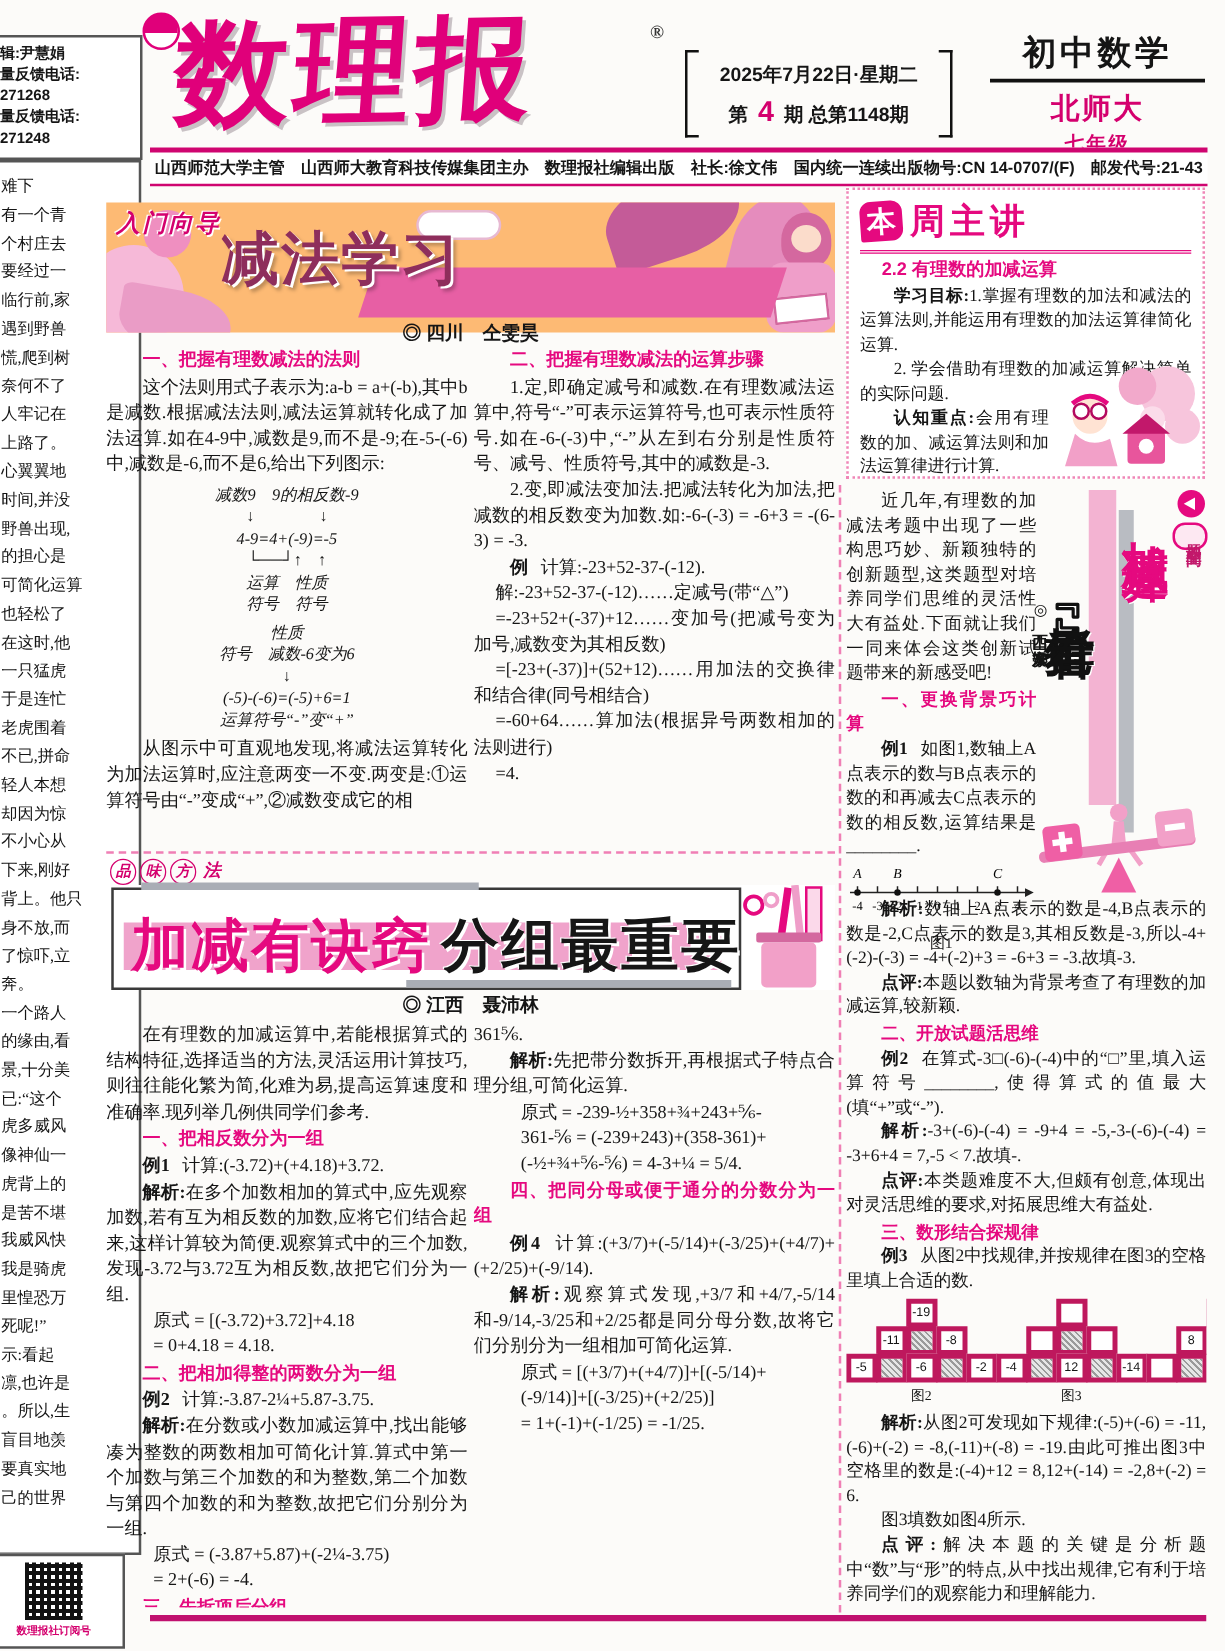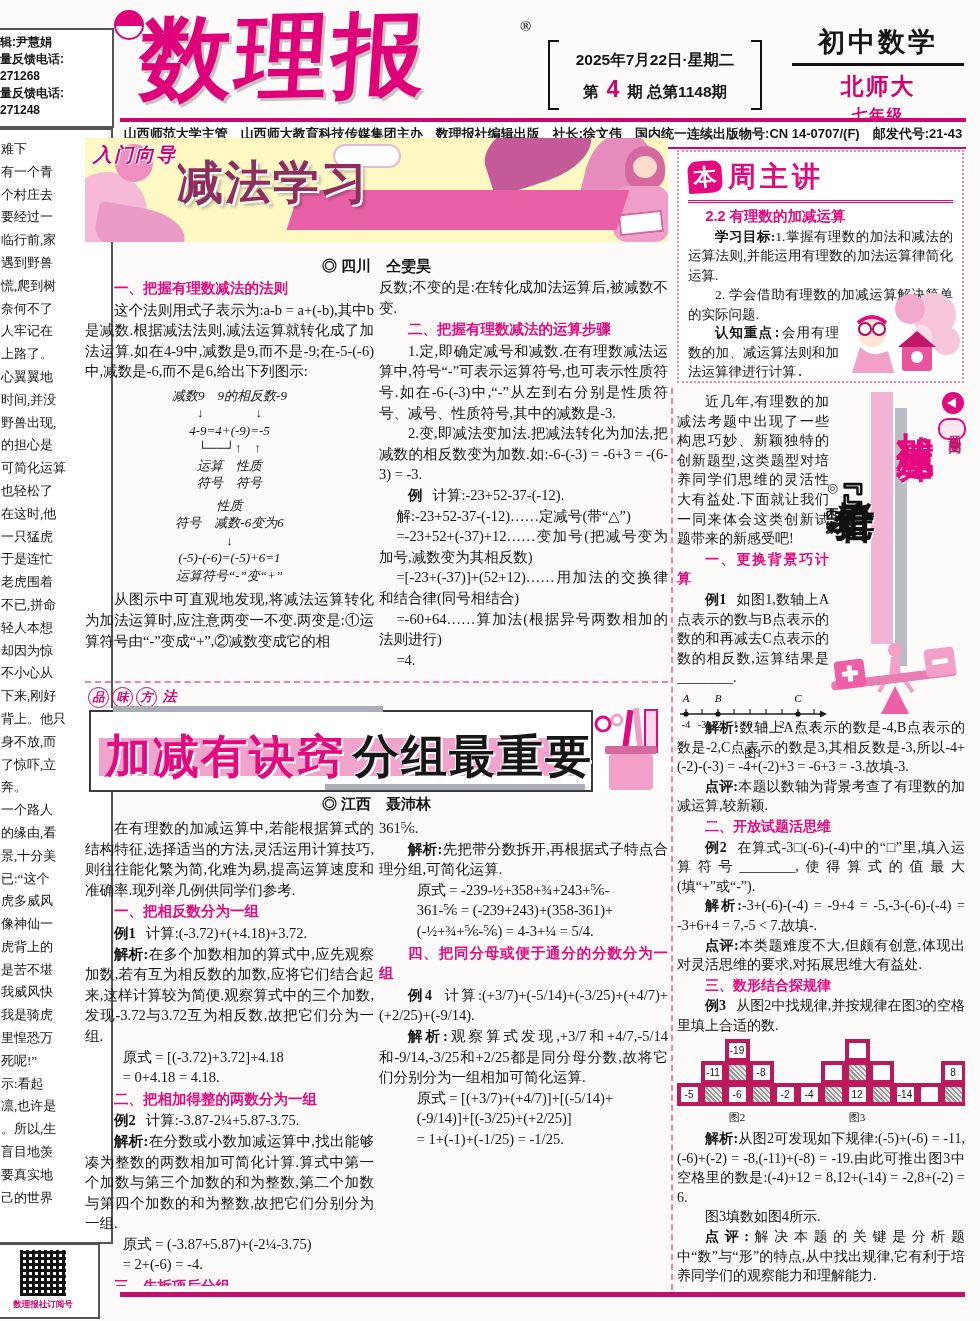--- a/index.html
+++ b/index.html
@@ -41,21 +41,21 @@
   .issue-no{color:#d4006e;font-size:23px;padding:0 8px;}
   .edition{left:792px;top:24px;width:172px;text-align:center;}
   .ed-title{font-size:27px;font-weight:bold;letter-spacing:3px;border-bottom:3.5px solid #111;padding-bottom:3px;}
   .ed-pub{font-size:23px;font-weight:bold;color:#d4006e;margin-top:5px;letter-spacing:2px;}
   .ed-grade{font-size:15.5px;font-weight:bold;color:#d4006e;margin-top:3px;letter-spacing:2px;}
   .mastbar{left:120px;top:118px;width:846px;border-top:4px solid #cf0570;border-bottom:2px solid #cf0570;
            padding:3px 0 4px;text-align:center;font-weight:bold;font-size:13px;
            font-family:"Liberation Sans",sans-serif;background:#fff;}
 
   
-  .banner1{left:85px;top:138px;width:583px;height:104px;background:#fef9c3;overflow:hidden;}
+  .banner1{left:85px;top:162px;width:583px;height:104px;background:#fdba74;overflow:hidden;}
   .b1-blob1{position:absolute;left:-18px;top:34px;width:80px;height:80px;border-radius:50%;background:#f6b9d8;}
   .b1-blob2{position:absolute;left:30px;top:6px;width:38px;height:38px;border-radius:50%;background:#ef8fc0;}
   .b1-leafA{position:absolute;left:398px;top:-20px;width:110px;height:64px;border-radius:50% 10% 50% 10%;
             background:#c45b98;transform:rotate(-18deg);}
   .b1-leafB{position:absolute;left:500px;top:-6px;width:70px;height:90px;border-radius:50% 50% 50% 10%;
             background:#e58cbd;transform:rotate(14deg);}
   .b1-leafC{position:absolute;left:10px;top:70px;width:90px;height:50px;border-radius:10% 50% 10% 50%;
             background:#ea9cc6;transform:rotate(10deg);}
   .b1-cloud{position:absolute;left:248px;top:6px;width:64px;height:20px;border-radius:12px;
             background:#fff;border:2px solid #e7b9d2;}
@@ -118,21 +118,21 @@
   .weekly{left:677px;top:150px;width:287px;height:233px;border:2px dotted #ef86b7;background:#fff;
           padding:6px 9px;box-sizing:border-box;overflow:hidden;}
   .wk-row{display:flex;align-items:center;gap:6px;border-bottom:3px double #e5097f;padding-bottom:4px;}
   .wk-badge{width:34px;height:32px;background:#e5097f;color:#fff;font-size:23px;font-weight:bold;
             border-radius:9px 9px 9px 2px;display:flex;align-items:center;justify-content:center;
             font-family:"Liberation Sans",sans-serif;transform:rotate(-4deg);}
   .wk-title{font-size:28px;font-weight:bold;color:#e5097f;letter-spacing:4px;
             font-family:"Liberation Sans",sans-serif;}
   .wk-body{font-size:13.5px;line-height:19.5px;text-align:justify;margin-top:4px;}
   .wk-h{color:#e5097f;font-weight:bold;font-family:"Liberation Sans",sans-serif;font-size:14.5px;text-indent:1.2em;}
-  .wk-p3{width:57%;font-family:Liberation Mono, monospace;}
+  .wk-p3{width:57%;}
   .wk-cartoon{position:absolute;right:2px;bottom:2px;}
 
   
   .r-row{left:677px;top:392px;width:287px;height:324px;display:flex;overflow:visible;}
   .r-txt{width:152px;font-size:14px;line-height:19.6px;text-align:justify;}
   .r-panel{position:relative;width:135px;height:324px;}
   .tp-pinkbar{position:absolute;left:42px;top:0;width:22px;height:252px;background:#f3b3d2;}
   .tp-graybar{position:absolute;left:66px;top:16px;width:12px;height:258px;background:#b9bcc2;}
   .tp-pink{position:absolute;left:60px;top:10px;writing-mode:vertical-rl;font-size:38px;font-weight:bold;
            color:#e5097f;font-family:"Liberation Sans",sans-serif;letter-spacing:4px;text-shadow:1px 1px 0 #fff;}
@@ -278,21 +278,20 @@
         <div class="ln">性质</div>
         <div class="ln">符号　减数-6变为6</div>
         <div class="ln">↓</div>
         <div class="ln">(-5)-(-6)=(-5)+6=1</div>
         <div class="ln">运算符号“-”变“+”</div>
       </div>
     <div class="p">从图示中可直观地发现,将减法运算转化为加法运算时,应注意两变一不变.两变是:①运算符号由“-”变成“+”,②减数变成它的相</div>
   </div>
 
   <div class="abs a-col a1c2">
-    <div>反数;不变的是:在转化成加法运算后,被减数不变.</div>
     <div class="hpink">二、把握有理数减法的运算步骤</div>
     <div class="p">1.定,即确定减号和减数.在有理数减法运算中,符号“-”可表示运算符号,也可表示性质符号.如在-6-(-3)中,“-”从左到右分别是性质符号、减号、性质符号,其中的减数是-3.</div>
     <div class="p">2.变,即减法变加法.把减法转化为加法,把减数的相反数变为加数.如:-6-(-3) = -6+3 = -(6-3) = -3.</div>
     <div class="exrow">
       <span class="exlbl">例</span><span>计算:-23+52-37-(-12).</span>
     </div>
     <div class="sol">
         <div class="ln">解:-23+52-37-(-12)……定减号(带“△”)</div>
         <div class="ln">=-23+52+(-37)+12……变加号(把减号变为加号,减数变为其相反数)</div>
         <div class="ln">=[-23+(-37)]+(52+12)……用加法的交换律和结合律(同号相结合)</div>

